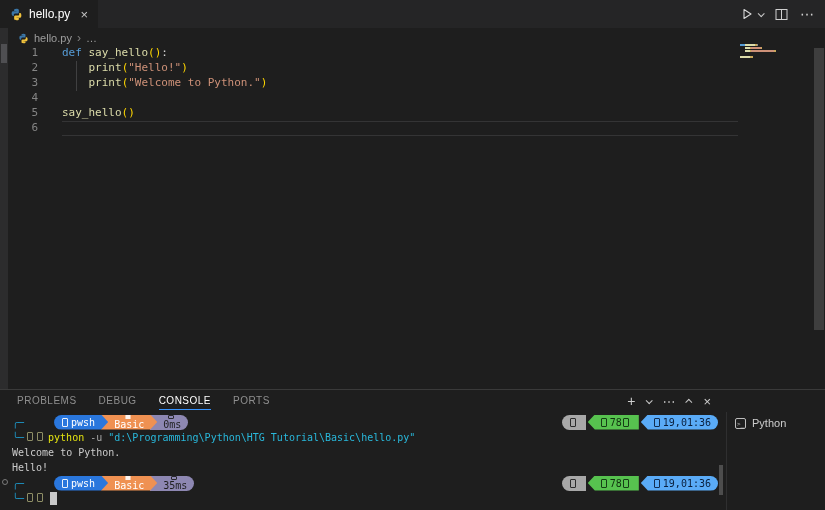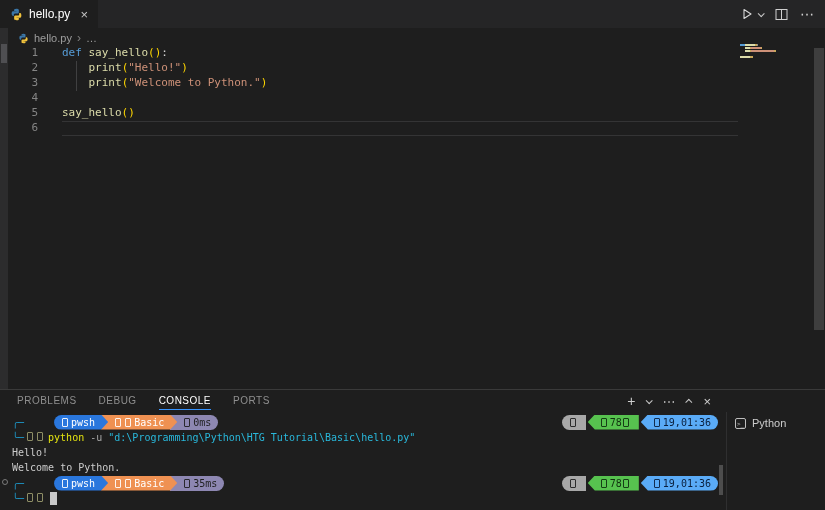--- a/index.html
+++ b/index.html
@@ -51,21 +51,21 @@
   .terminal { position:absolute; left:0; top:24px; width:726px; }
   .trow { position:relative; display:flex; align-items:center; height:15px; padding:0 8px 0 12px;
           font:10px "DejaVu Sans Mono", monospace; color:#cccccc; white-space:pre; }
   .trow.prompt { height:16px; }
   .sp { flex:1; }
   .connector { color:#1e9cd0; margin-right:2px; }
   .cmd-circle { position:absolute; left:2px; top:4px; width:6px; height:6px; border:1px solid #7a7a7a; border-radius:50%; }
   .plgroup { display:flex; align-items:center; height:15px; }
   .seg { display:flex; align-items:center; height:15px; padding:0 7px; font:10px "DejaVu Sans Mono", monospace; position:relative; }
   .seg.arrow-r { clip-path:polygon(0 0, calc(100% - 7px) 0, 100% 50%, calc(100% - 7px) 100%, 0 100%); padding-right:13px;margin-left:28px; }
-  .seg.ovl { margin-left:-7px; padding-left:13px; }
+  .seg.ovl { margin-left:-7px; padding-left:13px;flex-direction:column; }
   .seg.rad-l { border-radius:8px 0 0 8px; }
   .seg.rad-r { border-radius:0 8px 8px 0; }
   .seg.arrow-l { clip-path:polygon(0 50%, 7px 0, 100% 0, 100% 100%, 7px 100%); padding-left:12px; margin-left:2px; }
   .tofu { display:inline-block; width:6px; height:9px; border:1px solid currentColor; border-radius:1px; margin:0 3px 0 1px; opacity:.9; }
   .t-dim { color:#9a9a6e; margin-right:2px; }
   .tok.cmd { color:#e5e510; } .tok.param { color:#a8a8a8; } .tok.tstr { color:#29b8db; } .tok.tplain { color:#cccccc; }
   .block-cursor { display:inline-block; width:7px; height:13px; background:#c9c9c9; margin-left:2px; }
   .term-scroll { position:absolute; left:719px; top:75px; width:4px; height:30px; background:#4d4d4d; }
   .panel-splitter { position:absolute; left:726px; top:22px; width:1px; height:99px; background:#2f2f30; }
   .term-list { position:absolute; left:727px; top:24px; width:98px; }
@@ -170,22 +170,22 @@
         <span class="pa-plus">+</span>
         <span class="chev down"></span>
         <span class="more-dots" style="font-size:13px;">⋯</span>
         <span class="chev up"></span>
         <span class="pa-close">×</span>
       </div>
     </div>
     <div class="terminal" id="terminal">
         <div class="trow prompt"><span class="connector">╭─</span><span class="plgroup left"><span class="seg rad-l arrow-r" style="background: rgb(42, 119, 221); color: rgb(255, 255, 255); z-index: 3;"><span class="tofu"></span><span>pwsh</span></span><span class="seg arrow-r ovl" style="background: rgb(239, 145, 82); color: rgb(255, 255, 255); z-index: 2;"><span class="tofu"></span><span class="tofu"></span><span>Basic</span></span><span class="seg rad-r ovl" style="background: rgb(141, 135, 178); color: rgb(30, 30, 30); z-index: 1;"><span class="tofu"></span><span>0ms</span></span></span><span class="sp"></span><span class="plgroup right"><span class="seg rad-l" style="background: rgb(168, 168, 168); color: rgb(30, 30, 30); z-index: 1;"><span class="tofu"></span></span><span class="seg arrow-l" style="background: rgb(87, 194, 79); color: rgb(16, 48, 15); z-index: 2;"><span class="tofu"></span><span>78</span><span class="tofu"></span></span><span class="seg arrow-l rad-r" style="background: rgb(90, 171, 247); color: rgb(10, 31, 61); z-index: 3;"><span class="tofu"></span><span>19,01:36</span></span></span></div>
         <div class="trow"><span class="connector">╰─</span><span class="t-dim"><span class="tofu"></span><span class="tofu"></span></span><span class="tok cmd">python</span><span class="tok tplain"> </span><span class="tok param">-u</span><span class="tok tplain"> </span><span class="tok tstr">"d:\Programming\Python\HTG Tutorial\Basic\hello.py"</span></div>
+        <div class="trow"><span>Welcome to Python.</span></div>
         <div class="trow"><span>Hello!</span></div>
-        <div class="trow"><span>Welcome to Python.</span></div>
         <div class="trow prompt"><span class="cmd-circle"></span><span class="connector">╭─</span><span class="plgroup left"><span class="seg rad-l arrow-r" style="background: rgb(42, 119, 221); color: rgb(255, 255, 255); z-index: 3;"><span class="tofu"></span><span>pwsh</span></span><span class="seg arrow-r ovl" style="background: rgb(239, 145, 82); color: rgb(255, 255, 255); z-index: 2;"><span class="tofu"></span><span class="tofu"></span><span>Basic</span></span><span class="seg rad-r ovl" style="background: rgb(141, 135, 178); color: rgb(30, 30, 30); z-index: 1;"><span class="tofu"></span><span>35ms</span></span></span><span class="sp"></span><span class="plgroup right"><span class="seg rad-l" style="background: rgb(168, 168, 168); color: rgb(30, 30, 30); z-index: 1;"><span class="tofu"></span></span><span class="seg arrow-l" style="background: rgb(87, 194, 79); color: rgb(16, 48, 15); z-index: 2;"><span class="tofu"></span><span>78</span><span class="tofu"></span></span><span class="seg arrow-l rad-r" style="background: rgb(90, 171, 247); color: rgb(10, 31, 61); z-index: 3;"><span class="tofu"></span><span>19,01:36</span></span></span></div>
         <div class="trow"><span class="connector">╰─</span><span class="t-dim"><span class="tofu"></span><span class="tofu"></span></span><span class="block-cursor"></span></div>
       </div>
     <div class="term-scroll"></div>
     <div class="panel-splitter"></div>
     <div class="term-list" id="termList">
         <div class="titem">
           <span class="tico">&gt;_</span>
           <span>Python</span>
         </div>

